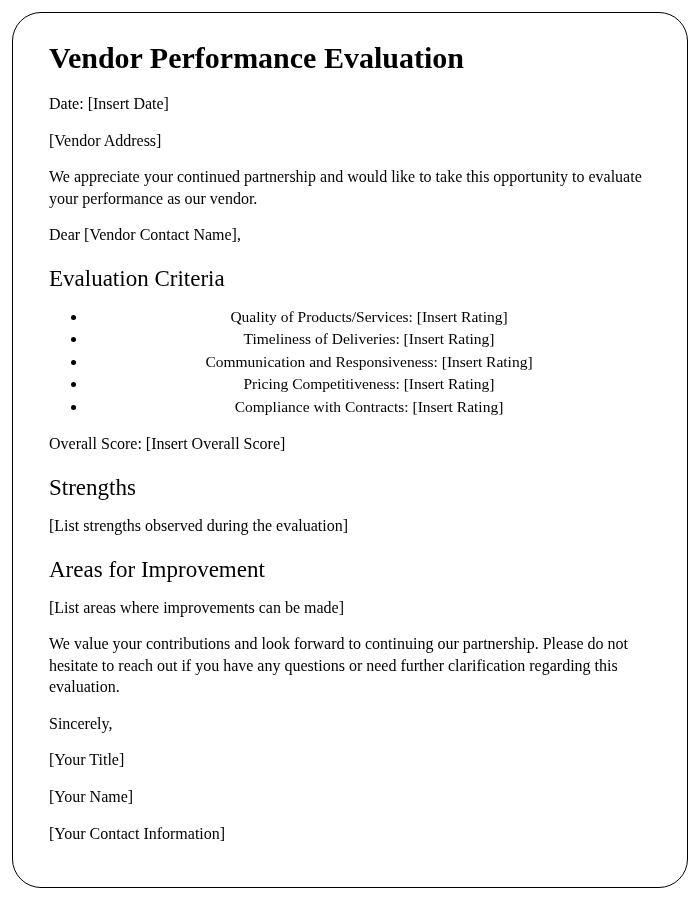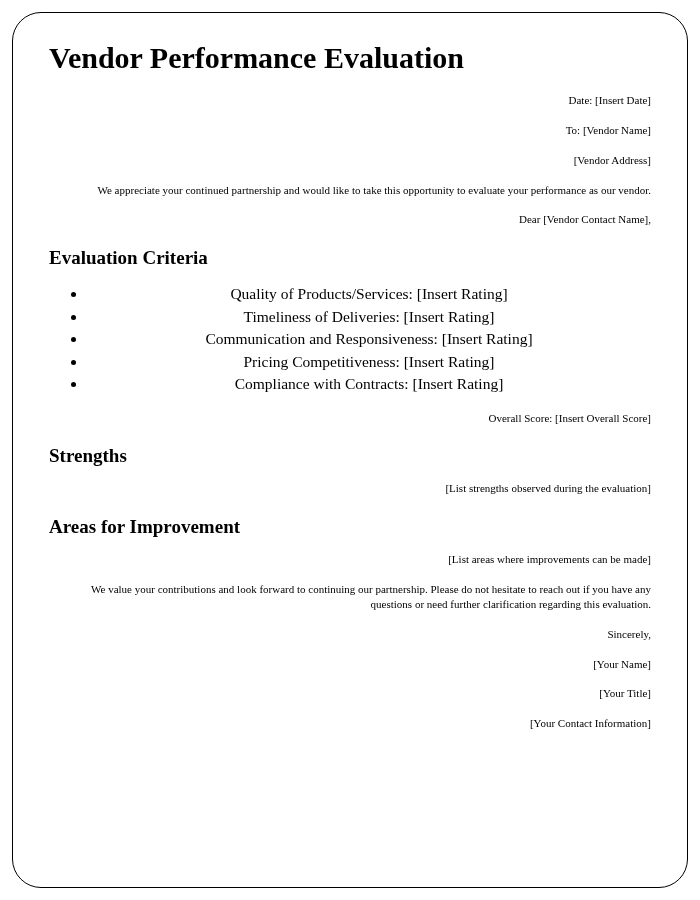--- a/index.html
+++ b/index.html
@@ -21,49 +21,47 @@
       height: 100%;
       padding: 28px 36px;
       overflow: hidden;
     }
     h1 {
       font-size: 30px;
       font-weight: bold;
       margin-bottom: 18px;
     }
     h2 {
-      font-size: 19px;
-      font-weight: bold;
+      font-size: 23px;
+      font-weight: normal;
       margin-top: 20px;
       margin-bottom: 14px;
     }
     p {
-      font-size: 11px;
+      font-size: 16px;
       margin-bottom: 15px;
       line-height: 1.35;
-      text-align: right;
     }
     ul {
       margin-left: 38px;
       margin-bottom: 15px;
     }
     li {
       font-size: 15.5px;
       line-height: 1.45;
       text-align: center;
     }
   </style>
 </head>
 <body>
 
 <div class="page">
   <h1>Vendor Performance Evaluation</h1>
 
   <p>Date: [Insert Date]</p>
-  <p>To: [Vendor Name]</p>
   <p>[Vendor Address]</p>
   <p>We appreciate your continued partnership and would like to take this opportunity to evaluate your performance as our vendor.</p>
   <p>Dear [Vendor Contact Name],</p>
 
   <h2>Evaluation Criteria</h2>
   <ul>
     <li>Quality of Products/Services: [Insert Rating]</li>
     <li>Timeliness of Deliveries: [Insert Rating]</li>
     <li>Communication and Responsiveness: [Insert Rating]</li>
     <li>Pricing Competitiveness: [Insert Rating]</li>
@@ -73,16 +71,16 @@
 
   <h2>Strengths</h2>
   <p>[List strengths observed during the evaluation]</p>
 
   <h2>Areas for Improvement</h2>
   <p>[List areas where improvements can be made]</p>
 
   <p>We value your contributions and look forward to continuing our partnership. Please do not hesitate to reach out if you have any questions or need further clarification regarding this evaluation.</p>
 
   <p>Sincerely,</p>
+  <p>[Your Title]</p>
   <p>[Your Name]</p>
-  <p>[Your Title]</p>
   <p>[Your Contact Information]</p>
 </div>
 
 </body></html>

